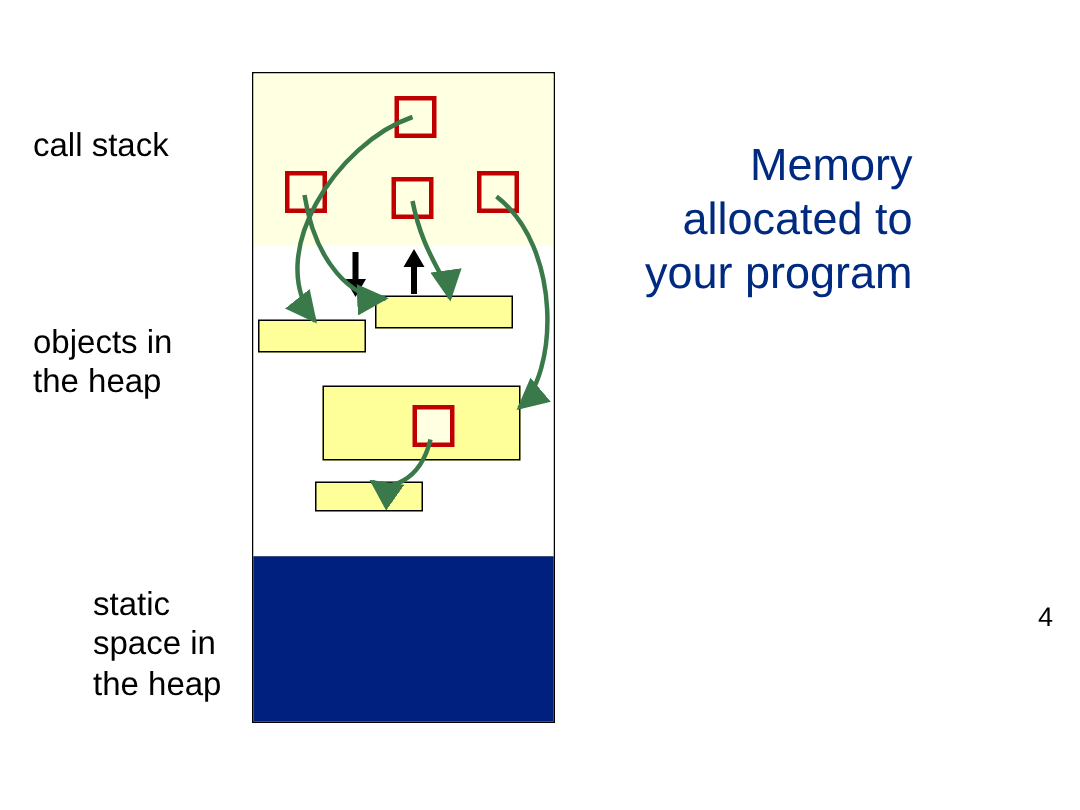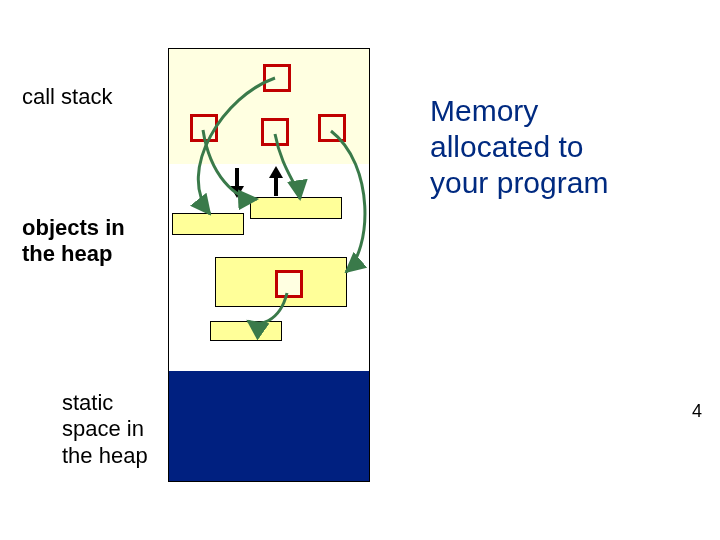--- a/index.html
+++ b/index.html
@@ -1,38 +1,38 @@
 <!DOCTYPE html>
 <html><head>
 <meta charset="utf-8">
 <style>
   html,body{margin:0;padding:0;width:720px;height:540px;background:#fff;font-family:Arial,Helvetica,sans-serif;}
   .stage{position:relative;width:720px;height:432px;}
   .label{position:absolute;font-size:22px;color:#000;line-height:1.2;}
-  .title{position:absolute;font-size:30px;color:#002a80;line-height:1.2;}
+  .title{position:absolute;font-size:30px;color:#002a80;line-height:1.2;text-align:right;}
   .slidenum{position:absolute;right:18px;bottom:10px;font-size:18px;color:#000;}
   .memcol{position:absolute;left:168px;top:48px;width:200px;height:432px;border:1px solid #000;}
   .region{position:absolute;left:0;width:100%;}
   .stack{top:0;height:115px;background:#ffffe1;border-bottom:1px solid #000;}
   .heap{top:115px;height:207px;background:#fff;border-bottom:1px solid #000;}
   .static{top:322px;height:110px;background:#002080;}
   .redbox{position:absolute;width:22px;height:22px;border:3px solid #c00000;background:#ffffe1;}
   .yellowrect{position:absolute;background:#ffff99;border:1px solid #000;}
   .arrowV{position:absolute;width:0;}
   .arrowV .shaft{position:absolute;left:-2px;width:4px;background:#000;}
   .arrowV .headDown{position:absolute;left:-7px;width:0;height:0;border-left:7px solid transparent;border-right:7px solid transparent;border-top:12px solid #000;}
   .arrowV .headUp{position:absolute;left:-7px;width:0;height:0;border-left:7px solid transparent;border-right:7px solid transparent;border-bottom:12px solid #000;}
   svg.links{position:absolute;left:0;top:0;width:720px;height:540px;pointer-events:none;}
 </style>
 </head>
 <body>
 <div class="stage">
 
   <div class="label" style="left:22px;top:84px;white-space:pre;">call stack</div>
-  <div class="label" style="left:22px;top:215px;white-space:pre;font-weight:bold;">objects in
+  <div class="label" style="left:22px;top:215px;white-space:pre;">objects in
 the heap</div>
   <div class="label" style="left:22px;top:390px;white-space:pre;margin-left:40px;">static
 space in
 the heap</div>
 
   <div class="title" style="left:430px;top:93px;white-space:pre;">Memory
 allocated to
 your program</div>
 
   <div class="memcol">

